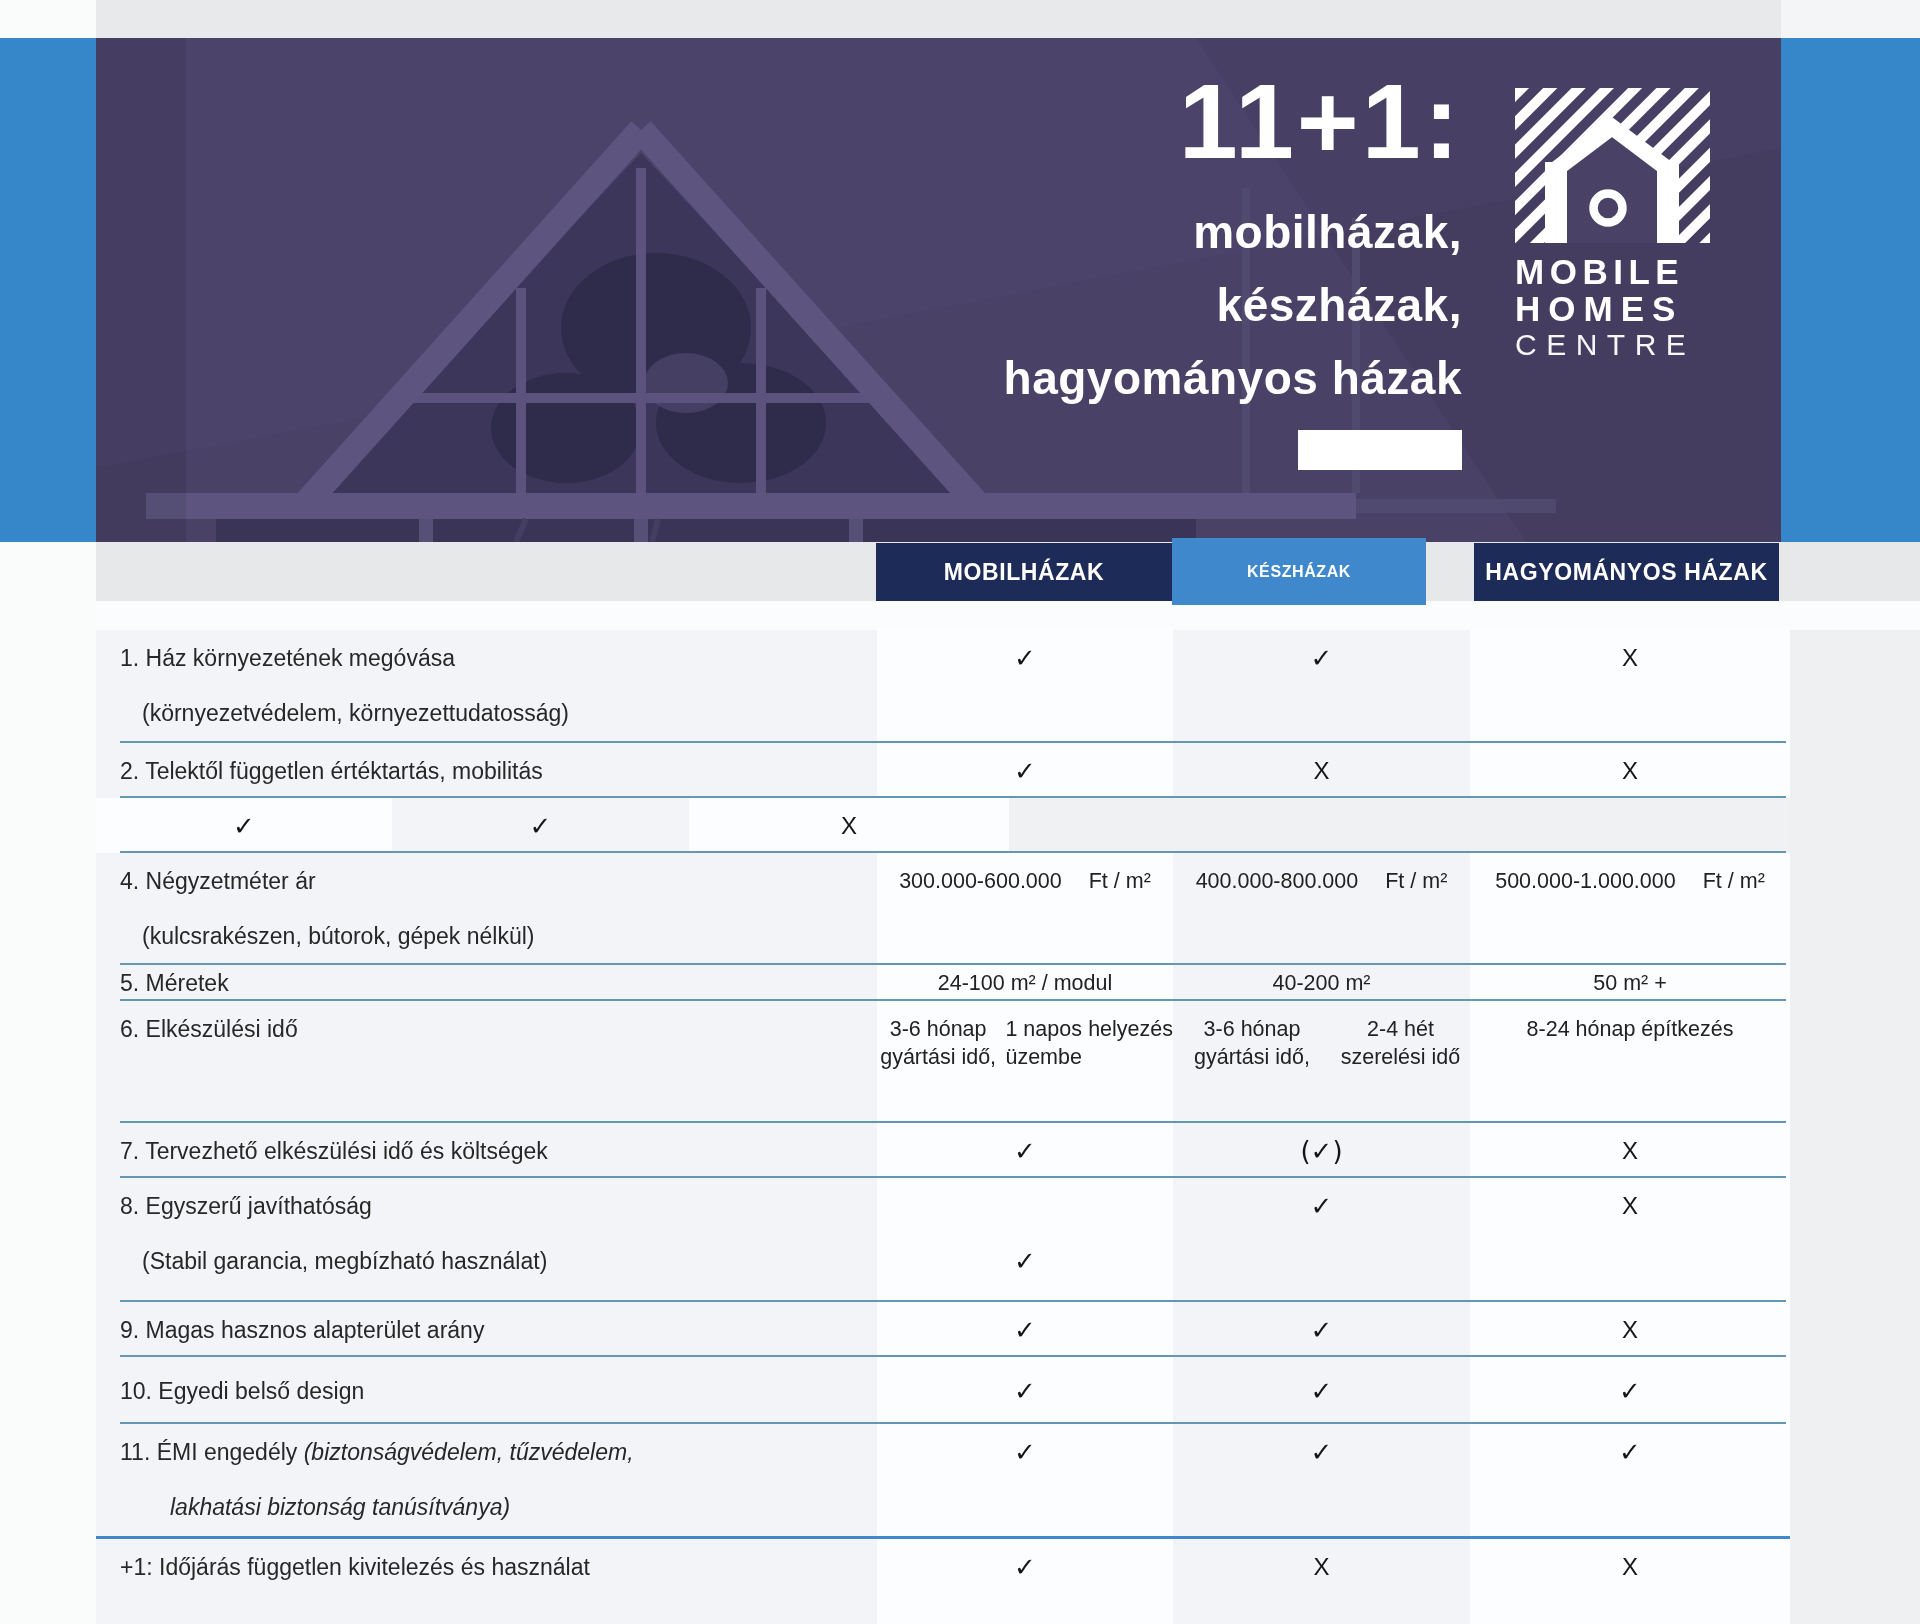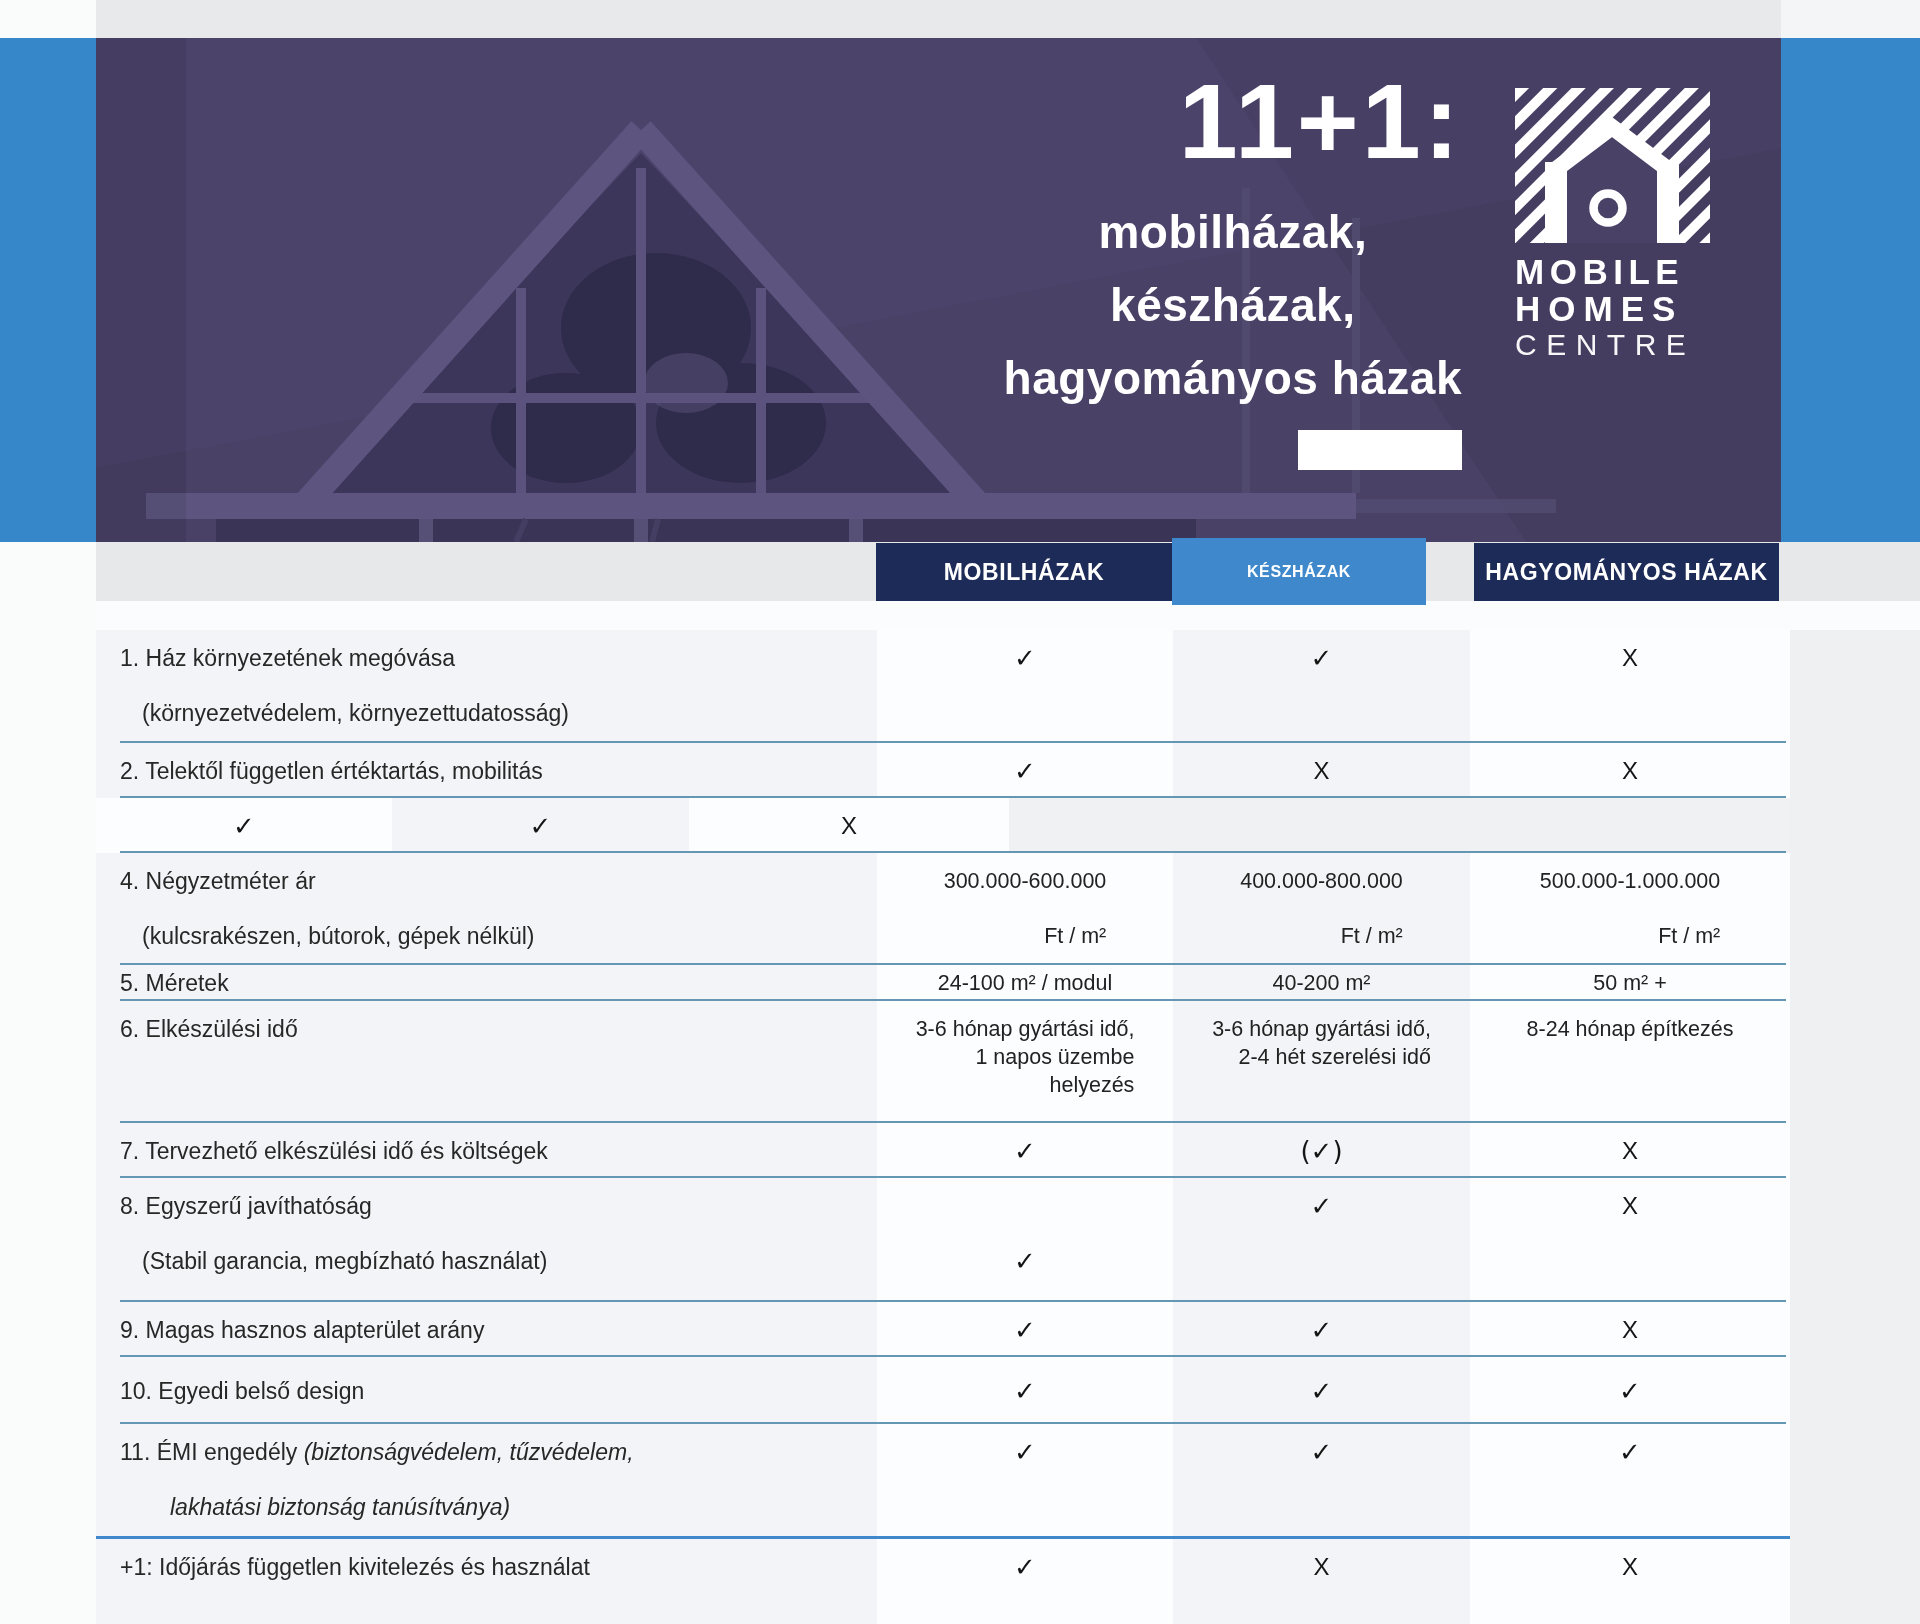--- a/index.html
+++ b/index.html
@@ -11,21 +11,21 @@
   .top-band-mid{position:absolute;left:96px;top:0;width:1685px;height:38px;background:#e8e9eb;}
   .top-band-right{position:absolute;left:1781px;top:0;width:139px;height:38px;background:#f4f5f6;}
 
   
   .strip-left{position:absolute;left:0;top:38px;width:96px;height:504px;background:#3587c9;}
   .strip-right{position:absolute;left:1781px;top:38px;width:139px;height:504px;background:#3587c9;}
   .hero{position:absolute;left:96px;top:38px;width:1685px;height:504px;background:#494166;overflow:hidden;}
   .hero svg.scene{position:absolute;left:0;top:0;width:100%;height:100%;}
   .hero-title{position:absolute;right:319px;top:28px;text-align:right;color:#ffffff;}
   .hero-title-big{font-size:106px;font-weight:800;line-height:1.04;letter-spacing:3px;}
-  .hero-title-lines{margin-top:20px;text-align:center;}
+  .hero-title-lines{margin-top:20px;}
   .hero-title-line{font-size:46px;font-weight:700;line-height:73px;letter-spacing:0.5px;}
   .hero-bar{position:absolute;right:319px;top:392px;width:164px;height:40px;background:#ffffff;}
 
   
   .logo{position:absolute;top:50px;right:66px;width:200px;color:#ffffff;}
   .logo-word{white-space:nowrap;}
   .logo-word1{font-weight:700;font-size:35px;letter-spacing:5.5px;line-height:37px;margin-top:6px;}
   .logo-word2{font-weight:700;font-size:35px;letter-spacing:8px;line-height:37px;}
   .logo-word3{font-weight:400;font-size:30px;letter-spacing:9.5px;line-height:36px;opacity:.96;}
 
@@ -64,21 +64,21 @@
   .topv .cell-v.low{padding-top:69px;}
   .row-11 .cell-label{display:flex;align-items:flex-start;padding-top:14px;}
   .row-11 .cell-v{justify-content:flex-start;padding-top:14px;}
 
   .sublabel{margin-top:27px;padding-left:22px;}
   .row-10 .sublabel{padding-left:50px;}
   .lab-line em, .sublabel em{font-style:italic;}
   .mark{font-size:26px;line-height:28px;color:#151515;font-family:"DejaVu Sans","Liberation Sans",sans-serif;}
   .xmark{font-size:24px;font-family:"Liberation Sans",sans-serif;}
   .vline{font-size:21.5px;line-height:28px;color:#222222;text-align:center;}
-  .vstack{display:flex;flex-direction:column;gap:27px;align-items:flex-end;}
+  .vstack{display:flex;flex-direction:row;gap:27px;align-items:flex-start;}
   .row-5 .vstack{gap:0;}
 </style>
 </head>
 <body>
 
 <div class="page">
 
   <div class="top-band-left"></div>
   <div class="top-band-mid"></div>
   <div class="top-band-right"></div>

